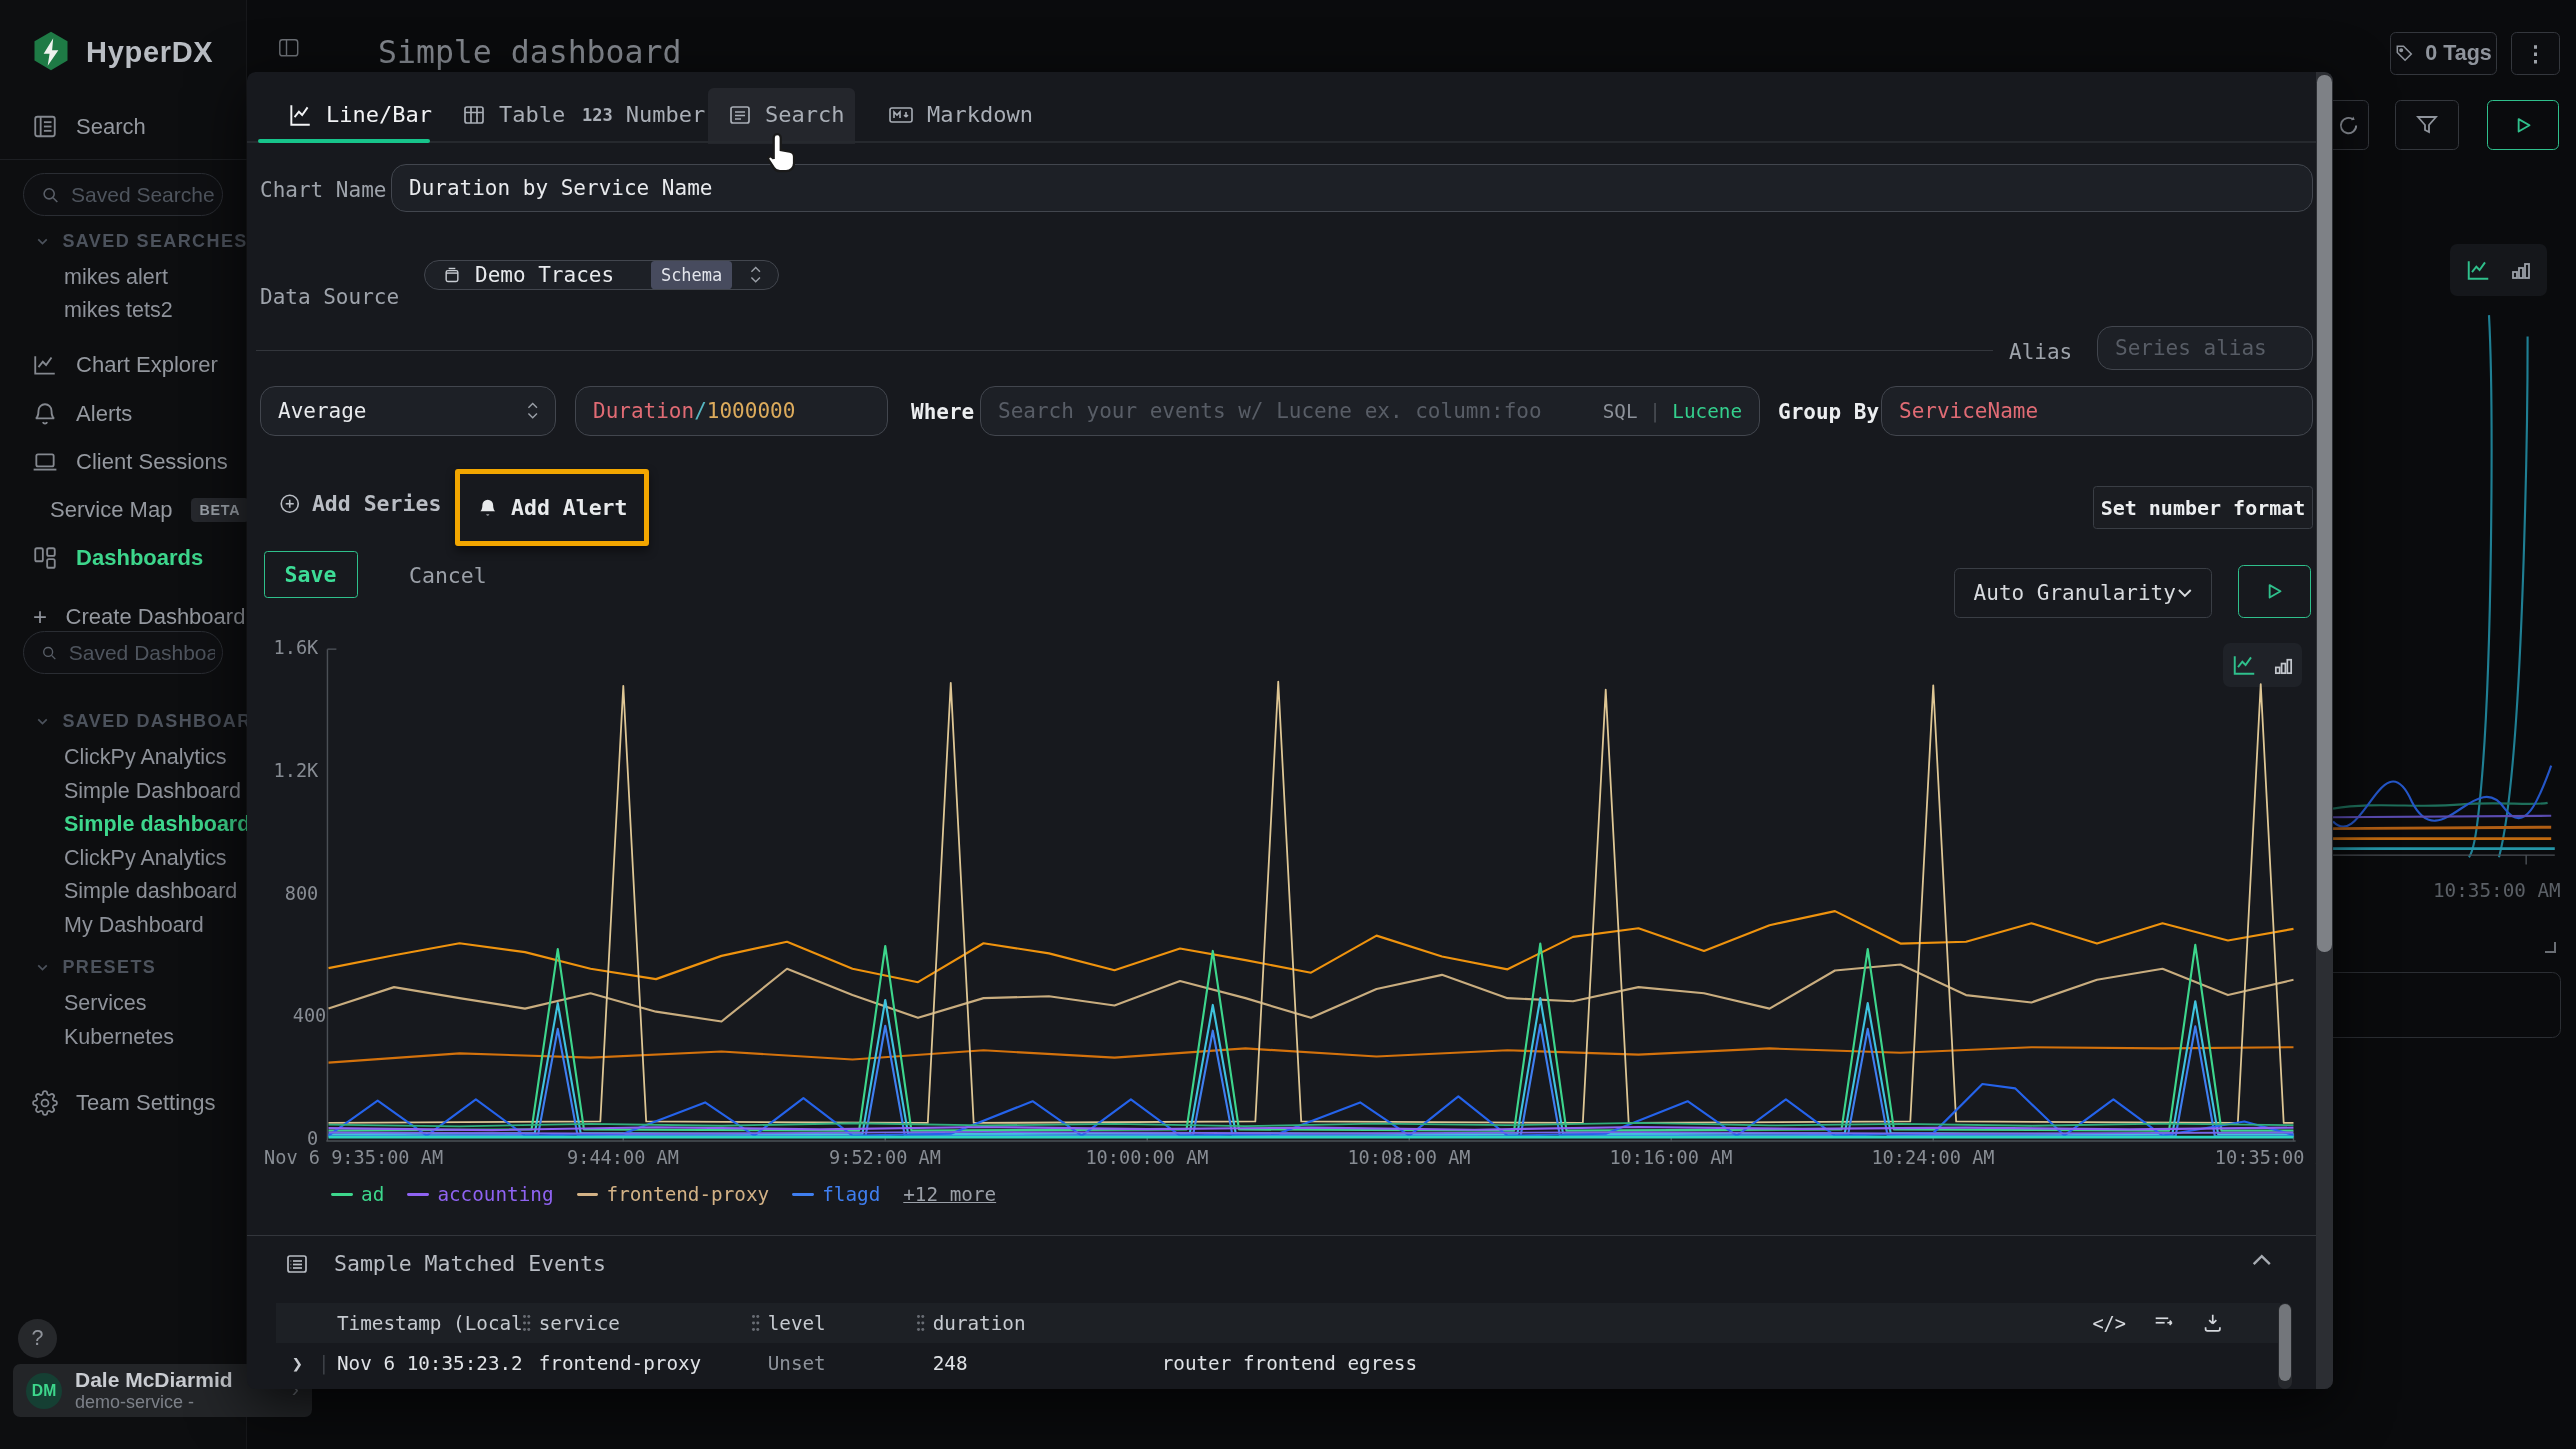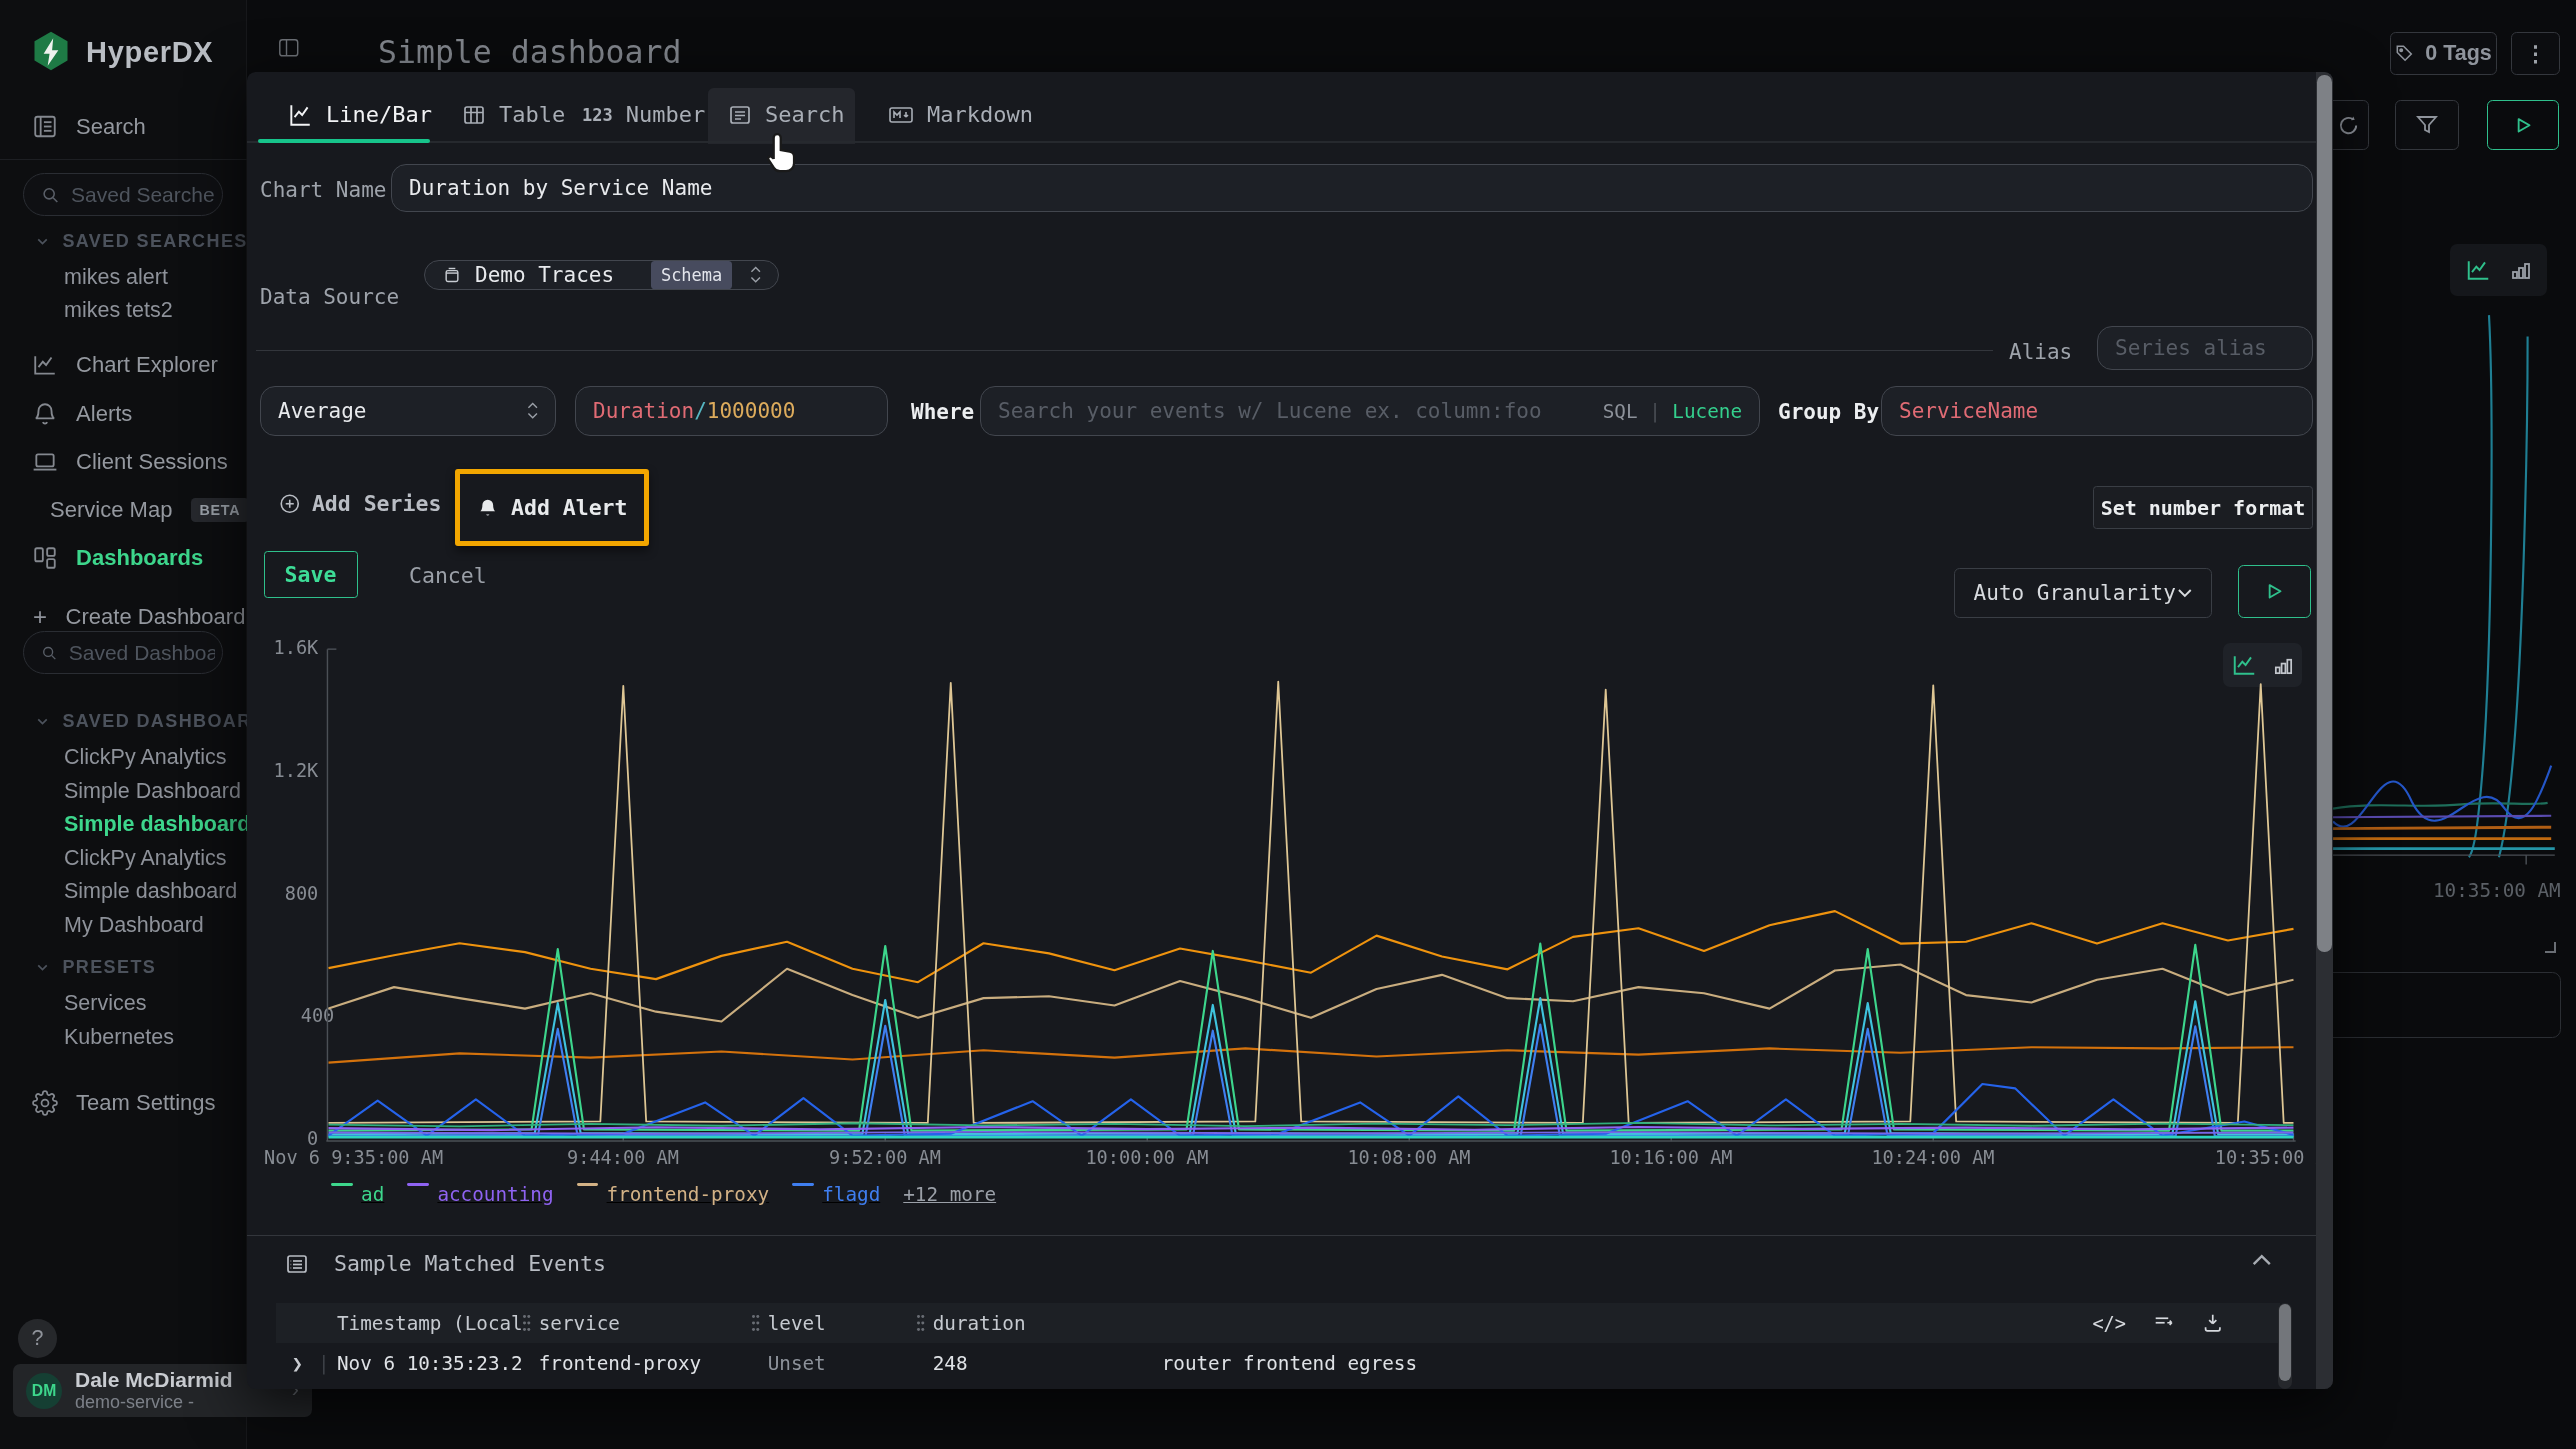--- a/index.html
+++ b/index.html
@@ -83,21 +83,21 @@
     font-size:20px; font-weight:bold; display:flex; align-items:center; justify-content:center; }
   .btn-save { border:1.4px solid #2fc08c; border-radius:3.6px; color:#3ddc97; font-size:21.5px; font-weight:bold;
     display:flex; align-items:center; justify-content:center; background:transparent; }
   .btn-cancel { color:#9ba0a8; font-size:21.5px; display:flex; align-items:center; }
   .btn-play { border:1.4px solid #2fc08c; border-radius:5.7px; display:flex; align-items:center; justify-content:center; }
   .granularity { border:0.7px solid #3a3e45; border-radius:5.7px; background:#17191e; color:#d7dade; font-size:21px;
     display:flex; align-items:center; justify-content:space-between; padding:0 18.6px; }
 
   .ytick { color:#878c93; font-size:18.6px; text-align:right; width:57px; }
   .xtick { color:#878c93; font-size:18.6px; white-space:nowrap; }
-  .legend-item { display:flex; gap:8.6px; font-size:19.3px;text-decoration:underline; }
+  .legend-item { display:flex; align-items:center; gap:8.6px; font-size:19.3px; }
   .legend-dash { width:21.5px; height:2.9px; border-radius:1.4px; }
   .legend-more { color:#9ba0a8; font-size:19.3px; text-decoration:underline; }
   #chart-toggle { left:1976px; top:571px; width:79px; height:44px; background:#1f2228; border-radius:7.2px;
     display:flex; align-items:center; justify-content:center; gap:13px; }
 
   .events-title { display:flex; align-items:center; gap:25px; color:#b9bdc4; font-size:21.5px; }
   .table-header { background:#1d2025; display:flex; align-items:center; color:#c6cad0; font-size:19.3px; }
   .table-row { display:flex; align-items:center; color:#dfe2e6; font-size:19.3px; }
   .cell { white-space:nowrap; overflow:hidden; }
   .dots6 { width:5.7px; height:18.6px; position:relative; flex:none; }
@@ -456,21 +456,21 @@
     <svg width="23" height="23" viewBox="0 0 24 24" fill="none" stroke="#c3c7cd" stroke-width="1.8">
       <rect x="4" y="14" width="4" height="6"></rect>
         <rect x="10" y="10" width="4" height="10"></rect>
         <rect x="16" y="6" width="4" height="14"></rect>
     </svg>
   </div>
   <div id="y-ticks" class="abs" style="left:14.3px; top:0px;">
       <div class="ytick mono abs" style="left: 0px; top: 565px;">1.6K</div>
       <div class="ytick mono abs" style="left: 0px; top: 688px;">1.2K</div>
       <div class="ytick mono abs" style="left: 0px; top: 811px;">800</div>
-      <div class="ytick mono abs" style="left: 16px; top: 933px;">400</div>
+      <div class="ytick mono abs" style="left: 8px; top: 933px;">400</div>
       <div class="ytick mono abs" style="left: 0px; top: 1056px;">0</div>
     </div>
   <svg id="plot-svg" class="abs" style="left:79px; top:575px;" width="1970" height="495" viewBox="0 0 2753 692">
       <line x1="1.5" y1="3" x2="1.5" y2="690.5" stroke="#4b5056" stroke-width="2"></line>
       <line x1="0" y1="690.5" x2="2753" y2="690.5" stroke="#4b5056" stroke-width="2"></line>
       <line x1="1.5" y1="3" x2="14" y2="3" stroke="#4b5056" stroke-width="2"></line>
       <line x1="415.05" y1="680" x2="415.05" y2="691" stroke="#4b5056" stroke-width="2"></line>
       <line x1="781.3166666666666" y1="680" x2="781.3166666666666" y2="691" stroke="#4b5056" stroke-width="2"></line>
       <line x1="1147.5833333333335" y1="680" x2="1147.5833333333335" y2="691" stroke="#4b5056" stroke-width="2"></line>
       <line x1="1513.8500000000001" y1="680" x2="1513.8500000000001" y2="691" stroke="#4b5056" stroke-width="2"></line>

